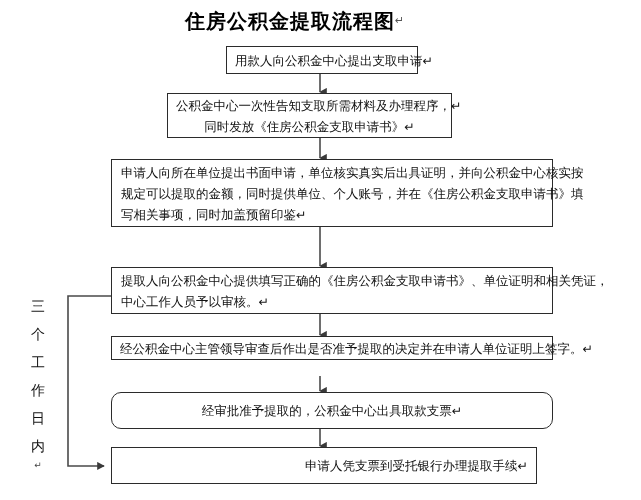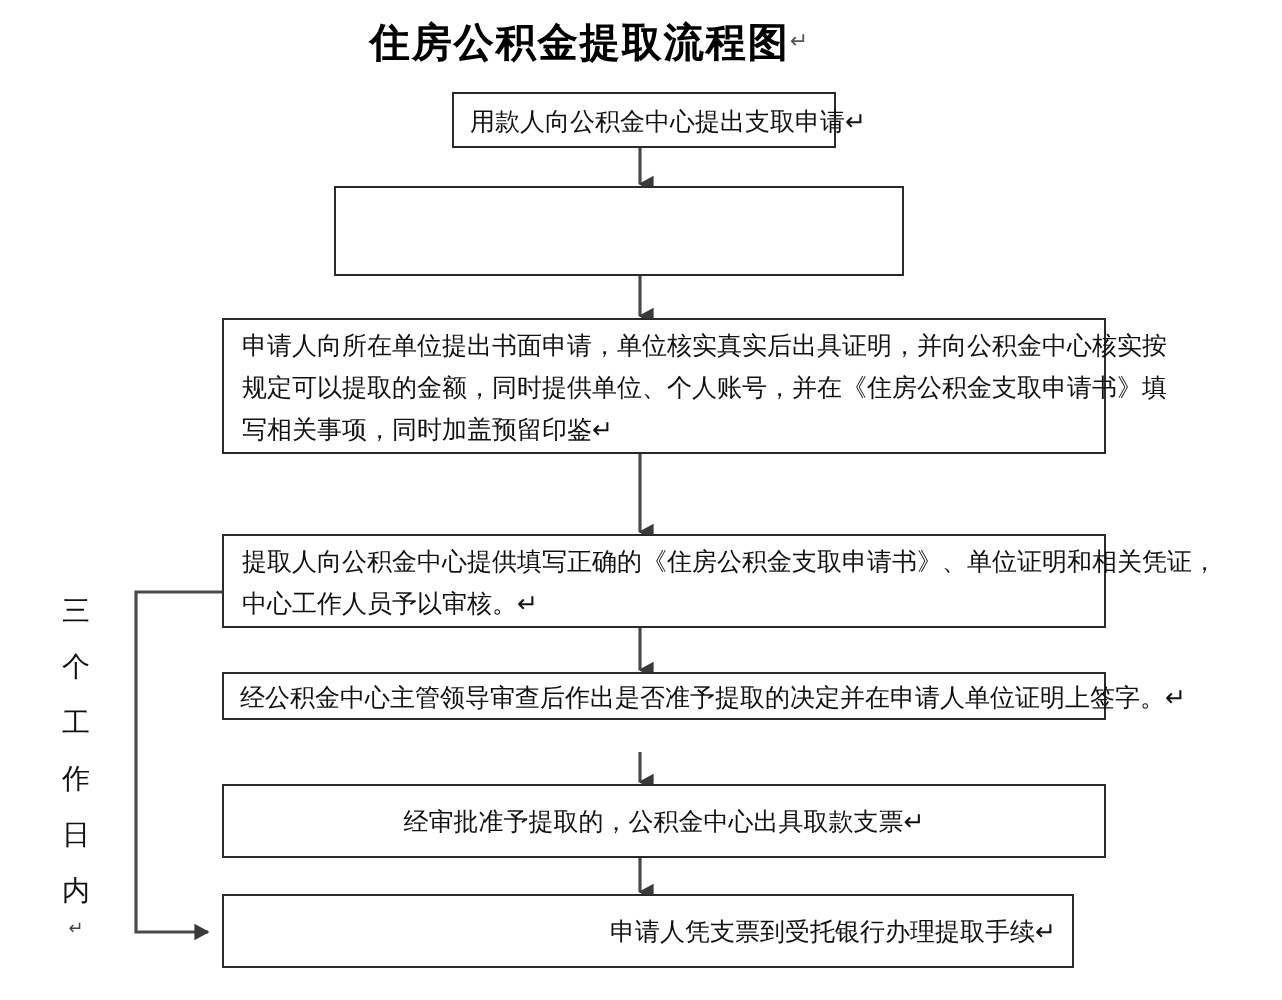--- a/index.html
+++ b/index.html
@@ -126,38 +126,40 @@
     <span class="ch">日</span>
     <span class="ch">内</span>
     <span class="pm">↵</span>
   </div>
 
   <div class="node center" id="node-1" style="left:226px; top:46px; width:192px; height:28px;">
     <div class="line">用款人向公积金中心提出支取申请↵</div>
   </div>
 
   <div class="node center" id="node-2" style="left:167px; top:93px; width:285px; height:45px;">
+    <div class="line">公积金中心一次性告知支取所需材料及办理程序，↵</div>
+    <div class="line">同时发放《住房公积金支取申请书》↵</div>
   </div>
 
   <div class="node just" id="node-4" style="left:111px; top:267px; width:442px; height:47px;">
     <div class="line">提取人向公积金中心提供填写正确的《住房公积金支取申请书》、单位证明和相关凭证，</div>
     <div class="line">中心工作人员予以审核。↵</div>
   </div>
 
   <div class="node just" id="node-3" style="left:111px; top:159px; width:442px; height:68px;">
     <div class="line">申请人向所在单位提出书面申请，单位核实真实后出具证明，并向公积金中心核实按</div>
     <div class="line">规定可以提取的金额，同时提供单位、个人账号，并在《住房公积金支取申请书》填</div>
     <div class="line">写相关事项，同时加盖预留印鉴↵</div>
   </div>
 
   <div class="node center" id="node-5" style="left:111px; top:336px; width:442px; height:24px;">
     <div class="line">经公积金中心主管领导审查后作出是否准予提取的决定并在申请人单位证明上签字。↵</div>
   </div>
 
-  <div class="node center" id="node-6" style="left:111px; top:392px; width:442px; height:37px;">
+  <div class="node center" id="node-6" style="left:111px; top:392px; width:442px; height:37px;border-radius:10px;">
     <div class="line">经审批准予提取的，公积金中心出具取款支票↵</div>
   </div>
 
   <div class="node center" id="node-7" style="left:111px; top:447px; width:426px; height:37px;align-items:flex-end;">
     <div class="line">申请人凭支票到受托银行办理提取手续↵</div>
   </div>
 
 </div>
 
 </body></html>

